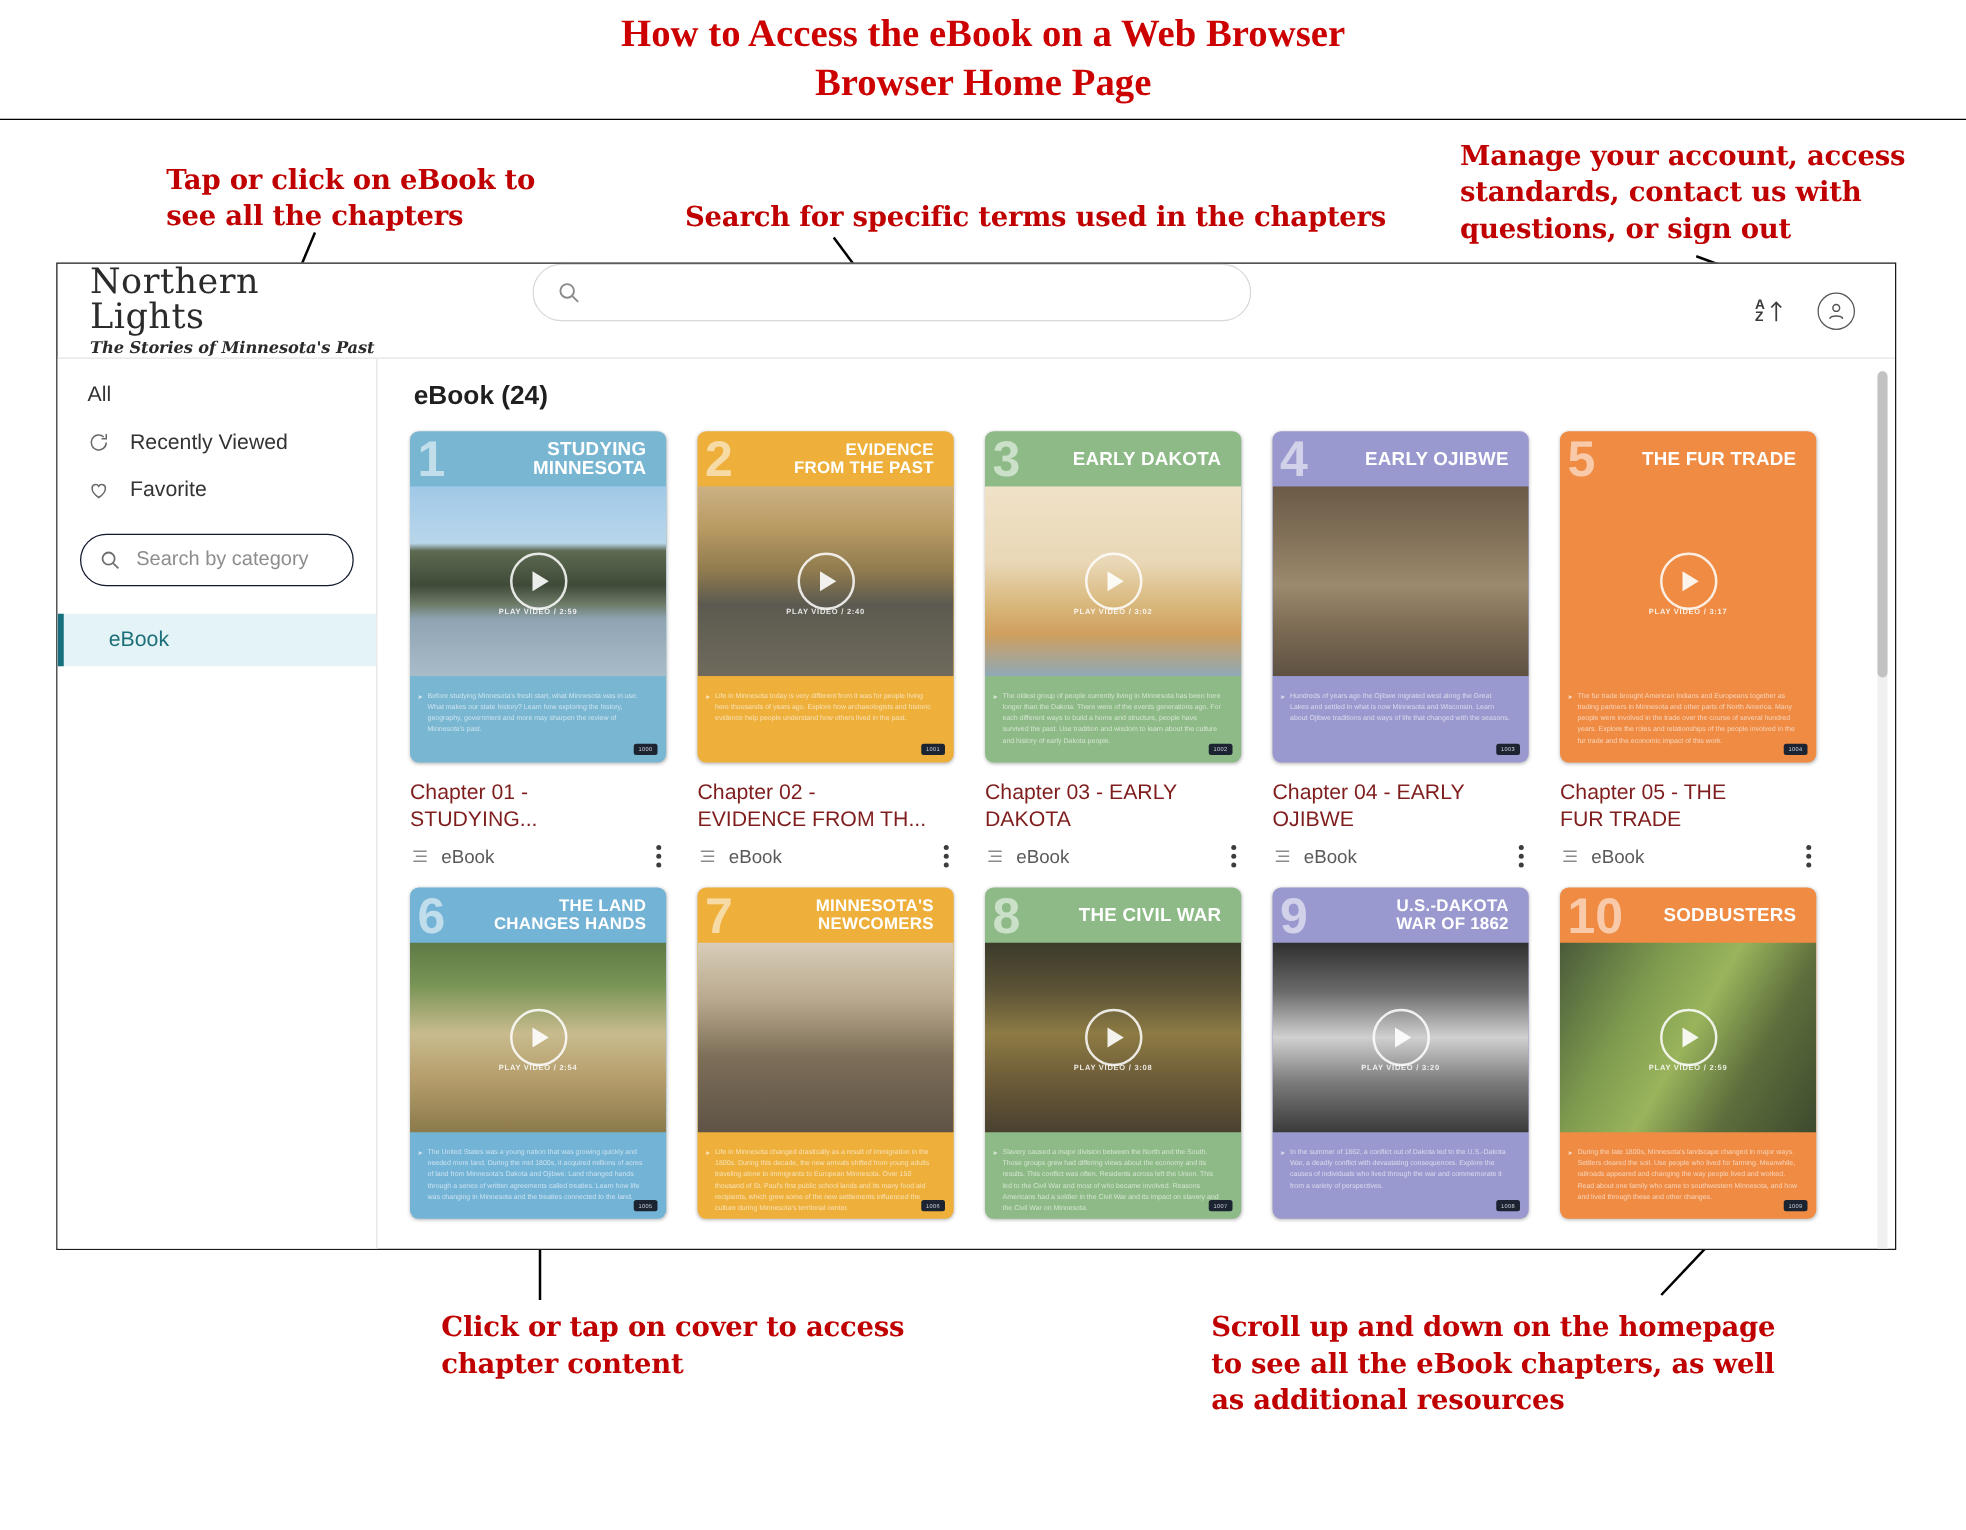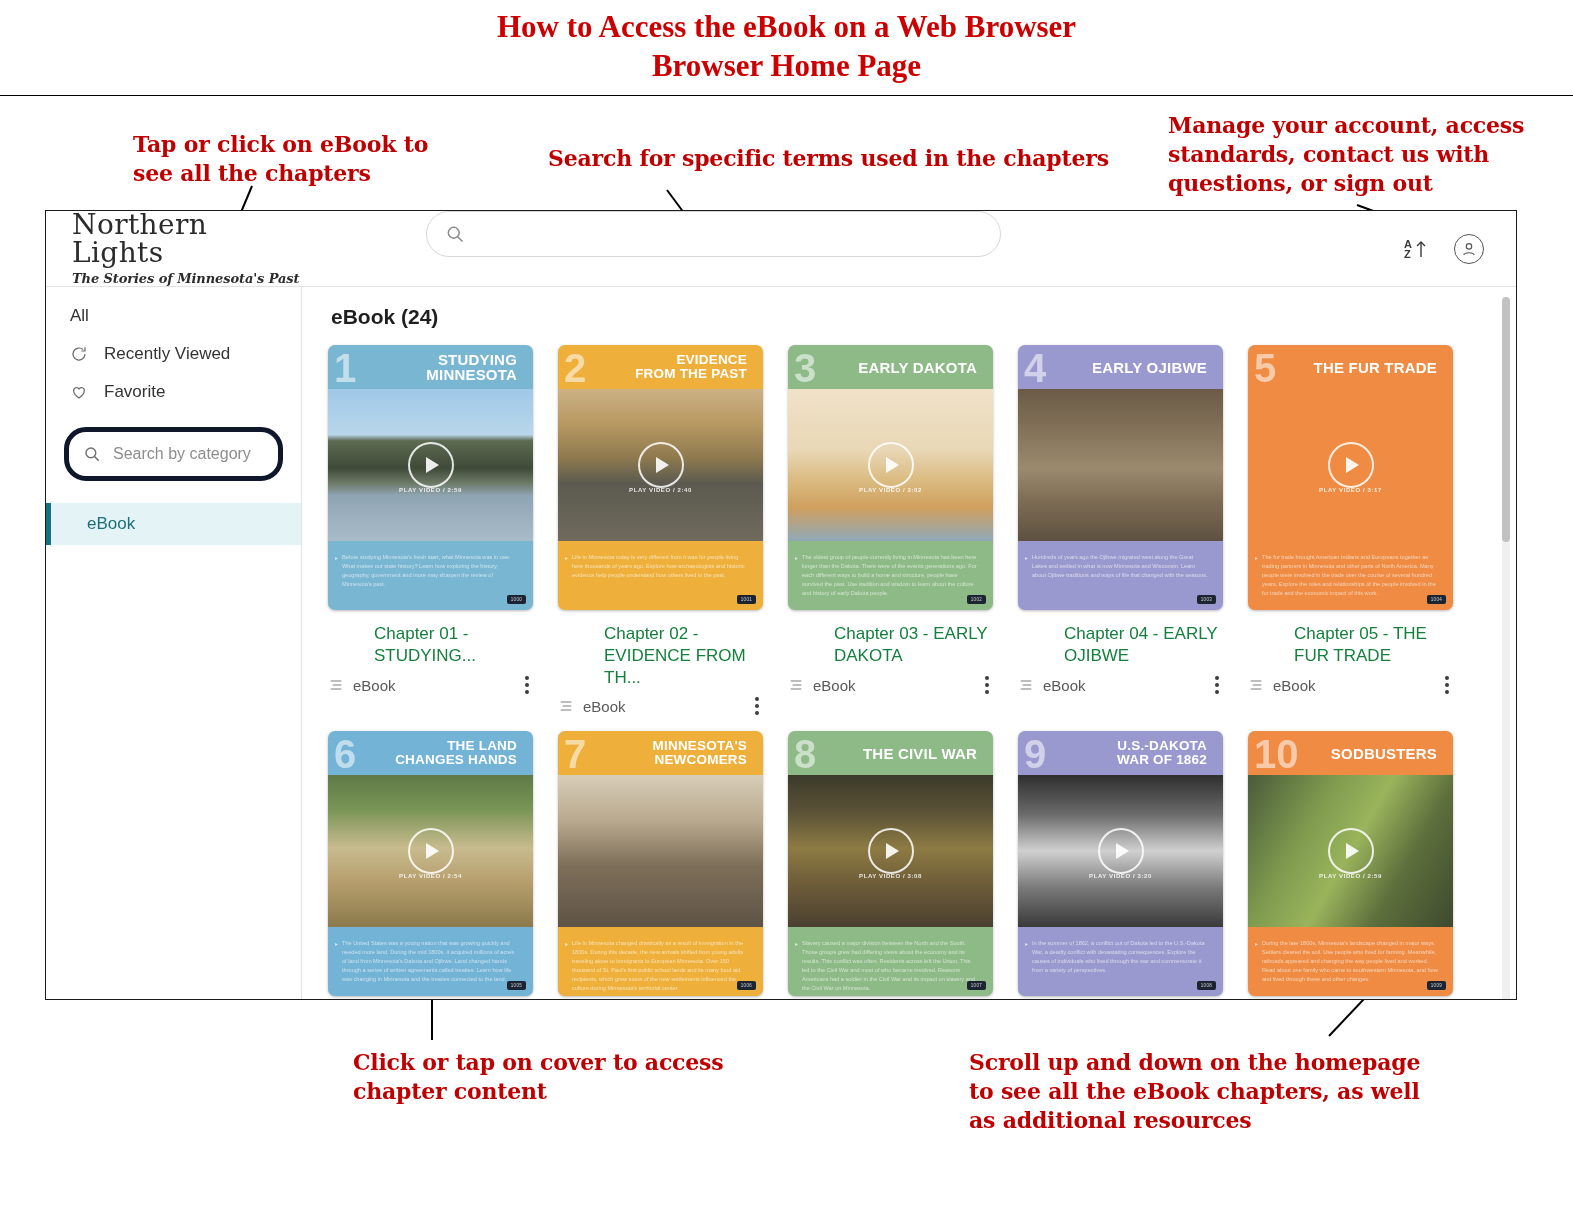--- a/index.html
+++ b/index.html
@@ -125,22 +125,22 @@
   .side-item {
     display: flex; align-items: center;
     height: 38px;
     padding-left: 24px;
     font-size: 17px; color: #333;
   }
   .side-item .sico { width: 34px; display: flex; align-items: center; color: #6a6a6a; }
   .side-item.no-ico { padding-left: 24px; }
   .cat-search {
     margin: 16px 18px 0 18px;
-    height: 54px;
-    border: 5px solid #0f172a;
+    height: 42px;
+    border: 1px solid #0f172a;
     border-radius: 22px;
     display: flex; align-items: center;
     padding: 0 14px;
   }
   .cat-search .sicon { margin-right: 10px; display: flex; }
   .cat-search input {
     border: 0; outline: 0; background: transparent;
     font-size: 16px; color: #8d8d8d;
     font-family: "Liberation Sans", sans-serif; width: 100%;
   }
@@ -243,24 +243,23 @@
     color: rgba(255,255,255,.62); font-size: 6px;
   }
   .cov-badge {
     position: absolute; right: 7px; bottom: 6px;
     background: #1b2430; color: #cfd6de;
     font-size: 4.5px; padding: 2px 4px; border-radius: 2px;
     letter-spacing: .3px;
   }
   .card-title {
     margin-top: 13px;
-    font-size: 17px; color: #15803d; line-height: 1.28;
+    font-size: 17px; color: #7f1d1d; line-height: 1.28;
     min-height: 44px;
     white-space: pre-line;
-    margin-left: 46px;
   }
   .card-meta {
     margin-top: 9px;
     display: flex; align-items: center;
     color: #5a5a5a; font-size: 15px;
   }
   .card-meta .listico { margin-right: 9px; display: flex; color: #8a8a8a; }
   .kebab {
     margin-left: auto; display: flex; flex-direction: column;
     gap: 3px; padding-right: 4px;
@@ -286,21 +285,21 @@
 <div class="page">
 
   <div class="title-block">
     <div>How to Access the eBook on a Web Browser</div>
     <div>Browser Home Page</div>
   </div>
   <div class="hrule"></div>
 
   <div class="anno" style="left:133px; top:130px;">Tap or click on eBook to
 see all the chapters</div>
-  <div class="anno" style="left:548px; top:144px;">Search for specific terms used in the chapters</div>
+  <div class="anno" style="left:548px; top:160px;">Search for specific terms used in the chapters</div>
   <div class="anno" style="left:1168px; top:111px;">Manage your account, access
 standards, contact us with
 questions, or sign out</div>
   <div class="anno" style="left:353px; top:1048px;">Click or tap on cover to access
 chapter content</div>
   <div class="anno" style="left:969px; top:1048px;">Scroll up and down on the homepage
 to see all the eBook chapters, as well
 as additional resources</div>
 
   <svg class="leaders">

